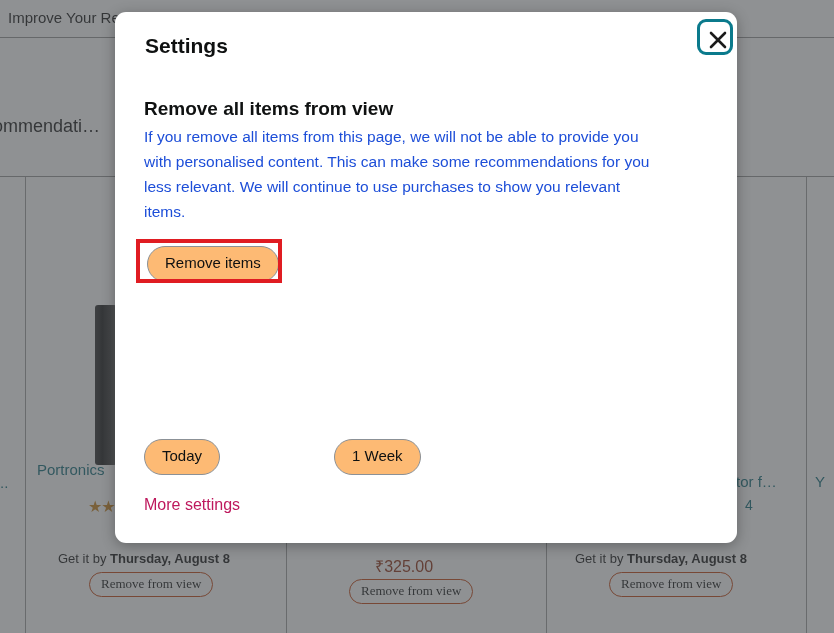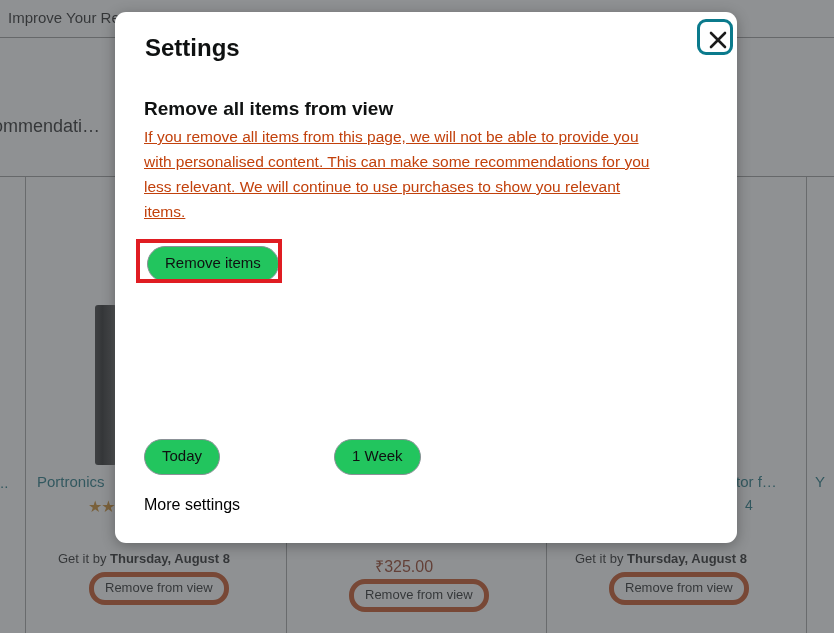--- a/index.html
+++ b/index.html
@@ -51,23 +51,23 @@
   }
   .card-price {
     position: absolute; font-size: 16px; color: #8c2b0e; white-space: nowrap;
   }
   .card-delivery {
     position: absolute; font-size: 13px; color: #111111; white-space: nowrap;
   }
   .card-delivery b { font-weight: bold; }
   .pill-btn {
     position: absolute;
-    border: 5px solid #c2410c; border-radius: 16px;
+    border: 1px solid #c2410c; border-radius: 16px;
     background: #ffffff; color: #0f1111;
-    font-family: Liberation Sans, sans-serif;
+    font-family: Liberation Serif, serif;
     font-size: 13px; padding: 4px 11px 5px; line-height: 1.1;
     white-space: nowrap; cursor: pointer;
   }
 
   
   #overlay {
     position: absolute; inset: 0;
     background: rgba(75,78,80,0.62);
   }
 
@@ -75,45 +75,45 @@
   #modal {
     position: absolute; left: 115px; top: 12px;
     width: 622px; height: 531px;
     background: #ffffff;
     border-radius: 11px;
     box-shadow: 0 3px 14px rgba(0,0,0,.30);
     overflow: hidden;
   }
   .m-title {
     position: absolute; left: 30px; top: 22px;
-    font-size: 24px; font-weight: bold; color: #0f1111;
+    font-size: 21px; font-weight: bold; color: #0f1111;
   }
   .m-h2 {
     position: absolute; left: 29px;
     font-size: 19px; font-weight: bold; color: #0f1111; white-space: nowrap;
   }
   .m-body {
     position: absolute; left: 29px;
-    font-size: 15.5px; line-height: 25px; color: #c2410c; text-decoration: underline;
+    font-size: 15.5px; line-height: 25px; color: #1d4ed8;
   }
   .m-h3 {
     position: absolute; left: 29px;
     font-size: 16px; font-weight: bold; color: #0f1111; white-space: nowrap;
   }
   .m-pill {
     position: absolute;
     border: 1px solid #8b9197; border-radius: 19px;
-    background: #22c55e; color: #0f1111;
+    background: #fdba74; color: #0f1111;
     font-family: "Liberation Sans", sans-serif;
     font-size: 15px; padding: 8px 17px 9px;
     line-height: 1.1; white-space: nowrap; cursor: pointer;
   }
   .m-link {
     position: absolute; left: 29px; top: 484px;
-    font-size: 16px; color: #000000; text-decoration: none; cursor: pointer;
+    font-size: 16px; color: #be185d; text-decoration: none; cursor: pointer;
   }
 
   #close-btn {
     position: absolute; left: 582px; top: 7px;
     width: 42px; height: 42px;
     background: transparent; border: none; cursor: pointer;
     display: flex; align-items: center; justify-content: center;
     padding: 0;
   }
 
@@ -148,21 +148,21 @@
 
     <div class="vrule" style="left:25px;  top:177px; height:456px"></div>
     <div class="vrule" style="left:286px; top:177px; height:456px"></div>
     <div class="vrule" style="left:546px; top:177px; height:456px"></div>
     <div class="vrule" style="left:806px; top:177px; height:456px"></div>
 
     <div class="card-title" style="left:0px; top:474px">..</div>
 
     <div class="card" style="left:26px; width:260px">
       <div class="card-img" style="left:69px; top:128px; width:22px; height:160px"></div>
-      <div class="card-title" style="left:11px; top:296px">Portronics</div>
+      <div class="card-title" style="left:11px; top:284px">Portronics</div>
       <div class="card-stars" style="left:62px; top:320px">★★</div>
       <div class="card-delivery" style="left:32px; top:374px">
         <span>Get it by </span><b>Thursday, August 8</b>
       </div>
       <button class="pill-btn" style="left:63px; top:395px">Remove from view</button>
     </div>
 
     <div class="card" style="left:287px; width:259px">
       <div class="card-price" style="left:88px; top:378px">₹325.00</div>
       <button class="pill-btn" style="left:62px; top:402px">Remove from view</button>

